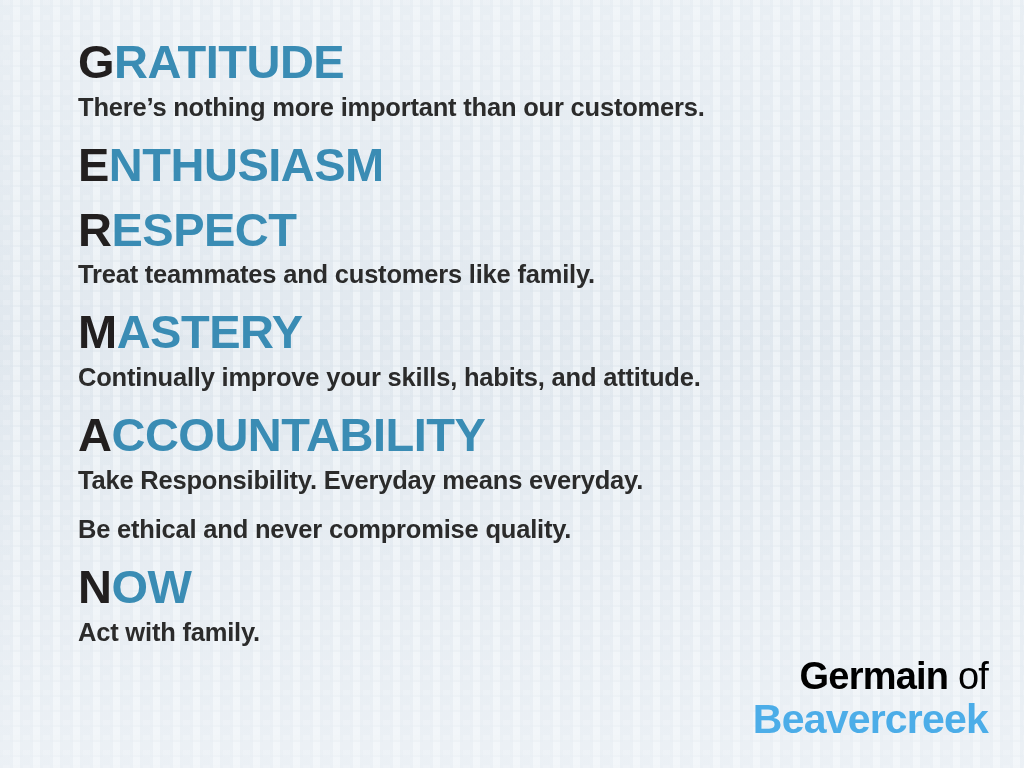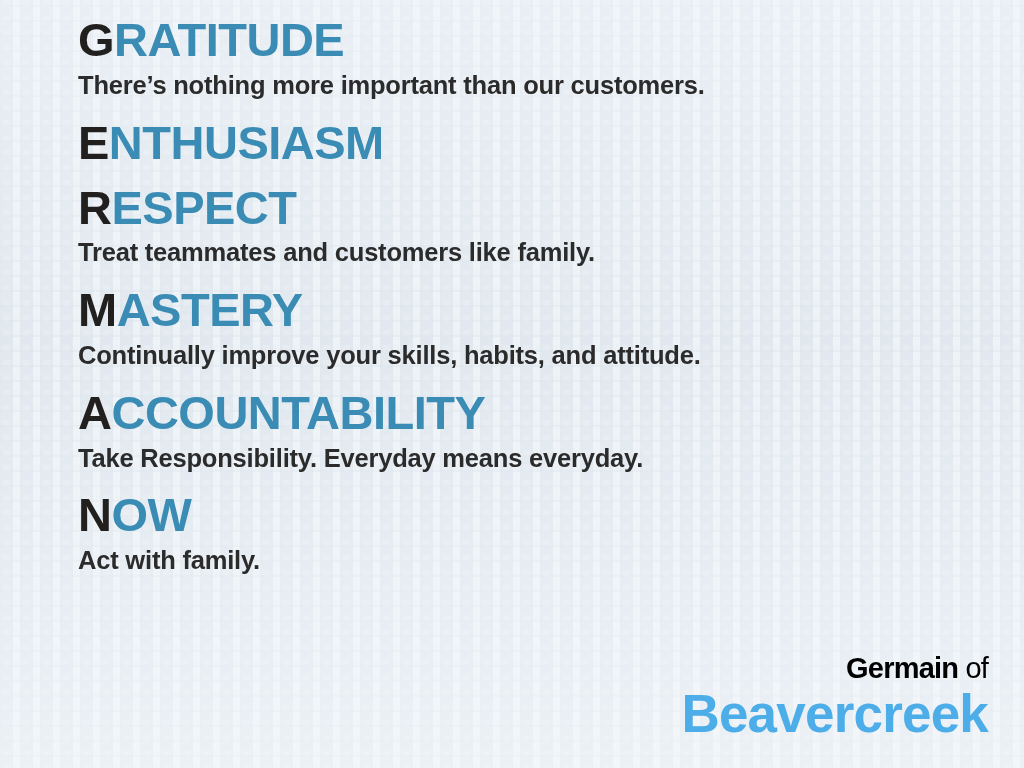--- a/index.html
+++ b/index.html
@@ -71,21 +71,21 @@
                 rgba(240,245,249,0.25) 45%,
                 rgba(246,249,252,0.60) 100%);
     z-index: 1;
   }
 
   #content {
     position: relative;
     z-index: 2;
     width: 1024px;
     height: 768px;
-    padding: 16px 0 0 78px;
+    padding: 38px 0 0 78px;
   }
 
   .value-block {
     margin-bottom: 17px;
   }
 
   .value-heading {
     font-size: 47px;
     font-weight: bold;
     letter-spacing: -0.5px;
@@ -110,33 +110,33 @@
   
   #logo {
     position: absolute;
     right: 36px;
     bottom: 28px;
     text-align: right;
     z-index: 3;
     line-height: 1.0;
   }
   .logo-line-1 {
-    font-size: 29px;
+    font-size: 38px;
     letter-spacing: -0.8px;
     color: #000000;
     white-space: nowrap;
   }
   .logo-brand {
     font-weight: bold;
   }
   .logo-of {
     font-weight: normal;
   }
   .logo-line-2 {
-    font-size: 53px;
+    font-size: 41px;
     font-weight: bold;
     letter-spacing: -0.8px;
     color: #4cade8;
     margin-top: 4px;
     white-space: nowrap;
   }
 </style>
 </head>
 <body>
 
@@ -164,20 +164,21 @@
     <div class="value-heading"><span class="initial">M</span><span class="rest">ASTERY</span></div>
     <div class="value-desc">Continually improve your skills, habits, and attitude.</div>
   </div>
 
   <div class="value-block">
     <div class="value-heading"><span class="initial">A</span><span class="rest">CCOUNTABILITY</span></div>
     <div class="value-desc">Take Responsibility. Everyday means everyday.</div>
   </div>
 
   <div class="value-block">
+    <div class="value-desc">Be ethical and never compromise quality.</div>
   </div>
 
   <div class="value-block">
     <div class="value-heading"><span class="initial">N</span><span class="rest">OW</span></div>
     <div class="value-desc">Act with family.</div>
   </div>
 
 </div>
 
 <div id="logo">

